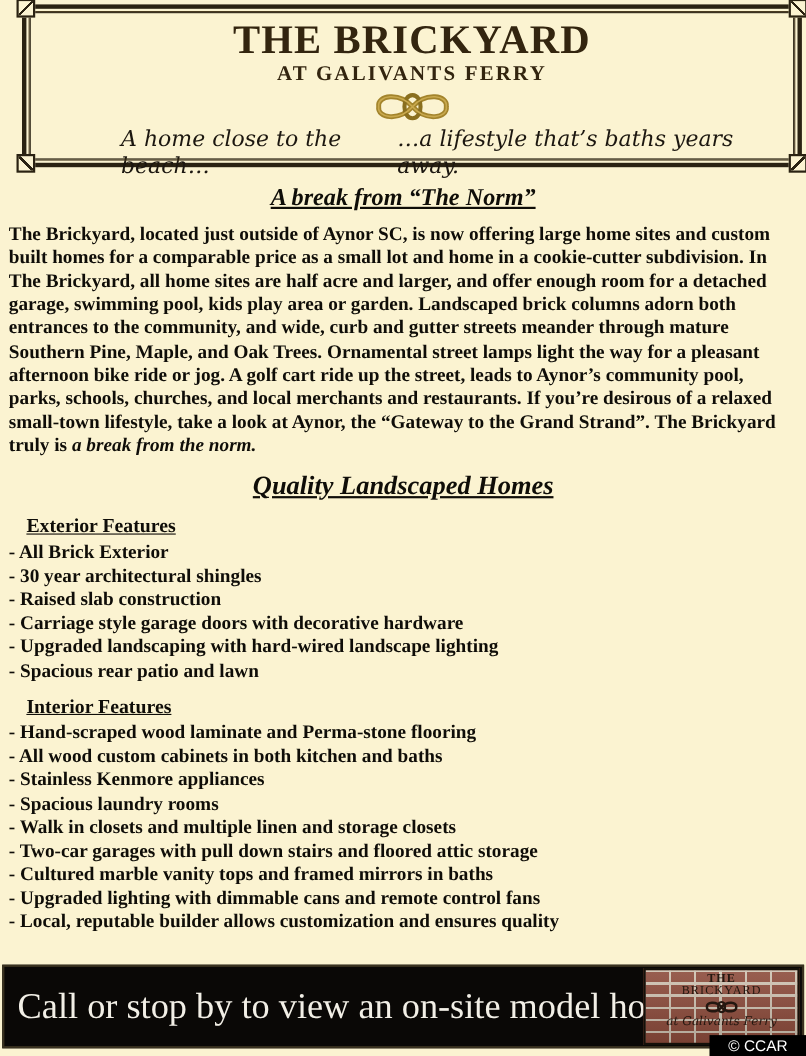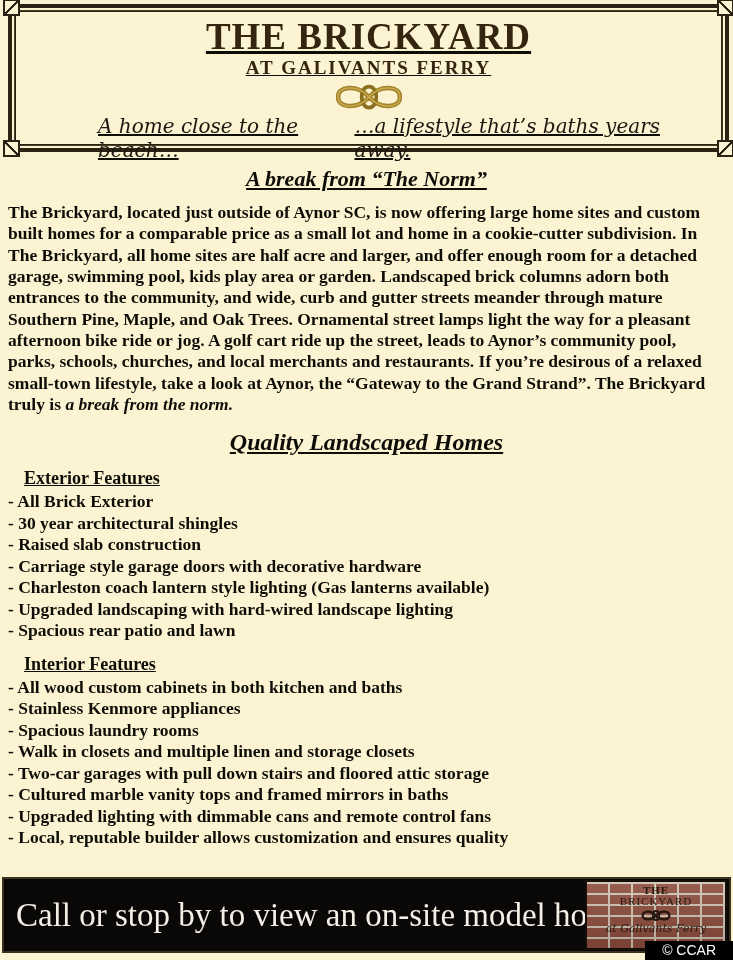--- a/index.html
+++ b/index.html
@@ -4,22 +4,22 @@
 <style>
   html,body{margin:0;padding:0;}
   body{
     width:733px;height:960px;position:relative;overflow:hidden;
     background:#FBF3D1;
     font-family:"Liberation Serif", serif;
     color:#0f0d08;
   }
   
   .header-frame{
-    position:absolute;top:4px;left:8px;right:4px;height:140px;
-    border:4px solid #2a2212;background:#FBF3D1;text-decoration:underline;
+    position:absolute;top:4px;left:20px;right:4px;height:140px;
+    border:4px solid #2a2212;background:#FBF3D1;
   }
   .frame-line1{position:absolute;inset:2px;border:1px solid #4a3c22;}
   .frame-line2{position:absolute;inset:3px;border:1px solid #2a2212;}
   .corner{
     position:absolute;width:13px;height:13px;background:#FBF3D1;
     border:2px solid #2a2212;z-index:3;
     background-image:linear-gradient(135deg, transparent 44%, #2a2212 44%, #2a2212 56%, transparent 56%);
   }
   .corner.tl{top:-9px;left:-9px;}
   .corner.tr{top:-9px;right:-9px;transform:rotate(90deg);}
@@ -122,27 +122,27 @@
     <span class="emph">a break from the norm.</span></p>
 
   <h2 class="h-center h-quality">Quality Landscaped Homes</h2>
 
   <div class="feature-head">Exterior Features</div>
   <div class="feature-list">
     <div>- All Brick Exterior</div>
     <div>- 30 year architectural shingles</div>
     <div>- Raised slab construction</div>
     <div>- Carriage style garage doors with decorative hardware</div>
-    <div>- Charleston coach lantern style lighting (Gas lanterns available)</div>
     <div>- Upgraded landscaping with hard-wired landscape lighting</div>
     <div>- Spacious rear patio and lawn</div>
   </div>
 
   <div class="feature-head">Interior Features</div>
   <div class="feature-list">
+    <div>- Hand-scraped wood laminate and Perma-stone flooring</div>
     <div>- All wood custom cabinets in both kitchen and baths</div>
     <div>- Stainless Kenmore appliances</div>
     <div>- Spacious laundry rooms</div>
     <div>- Walk in closets and multiple linen and storage closets</div>
     <div>- Two-car garages with pull down stairs and floored attic storage</div>
     <div>- Cultured marble vanity tops and framed mirrors in baths</div>
     <div>- Upgraded lighting with dimmable cans and remote control fans</div>
     <div>- Local, reputable builder allows customization and ensures quality</div>
   </div>
 </div>

